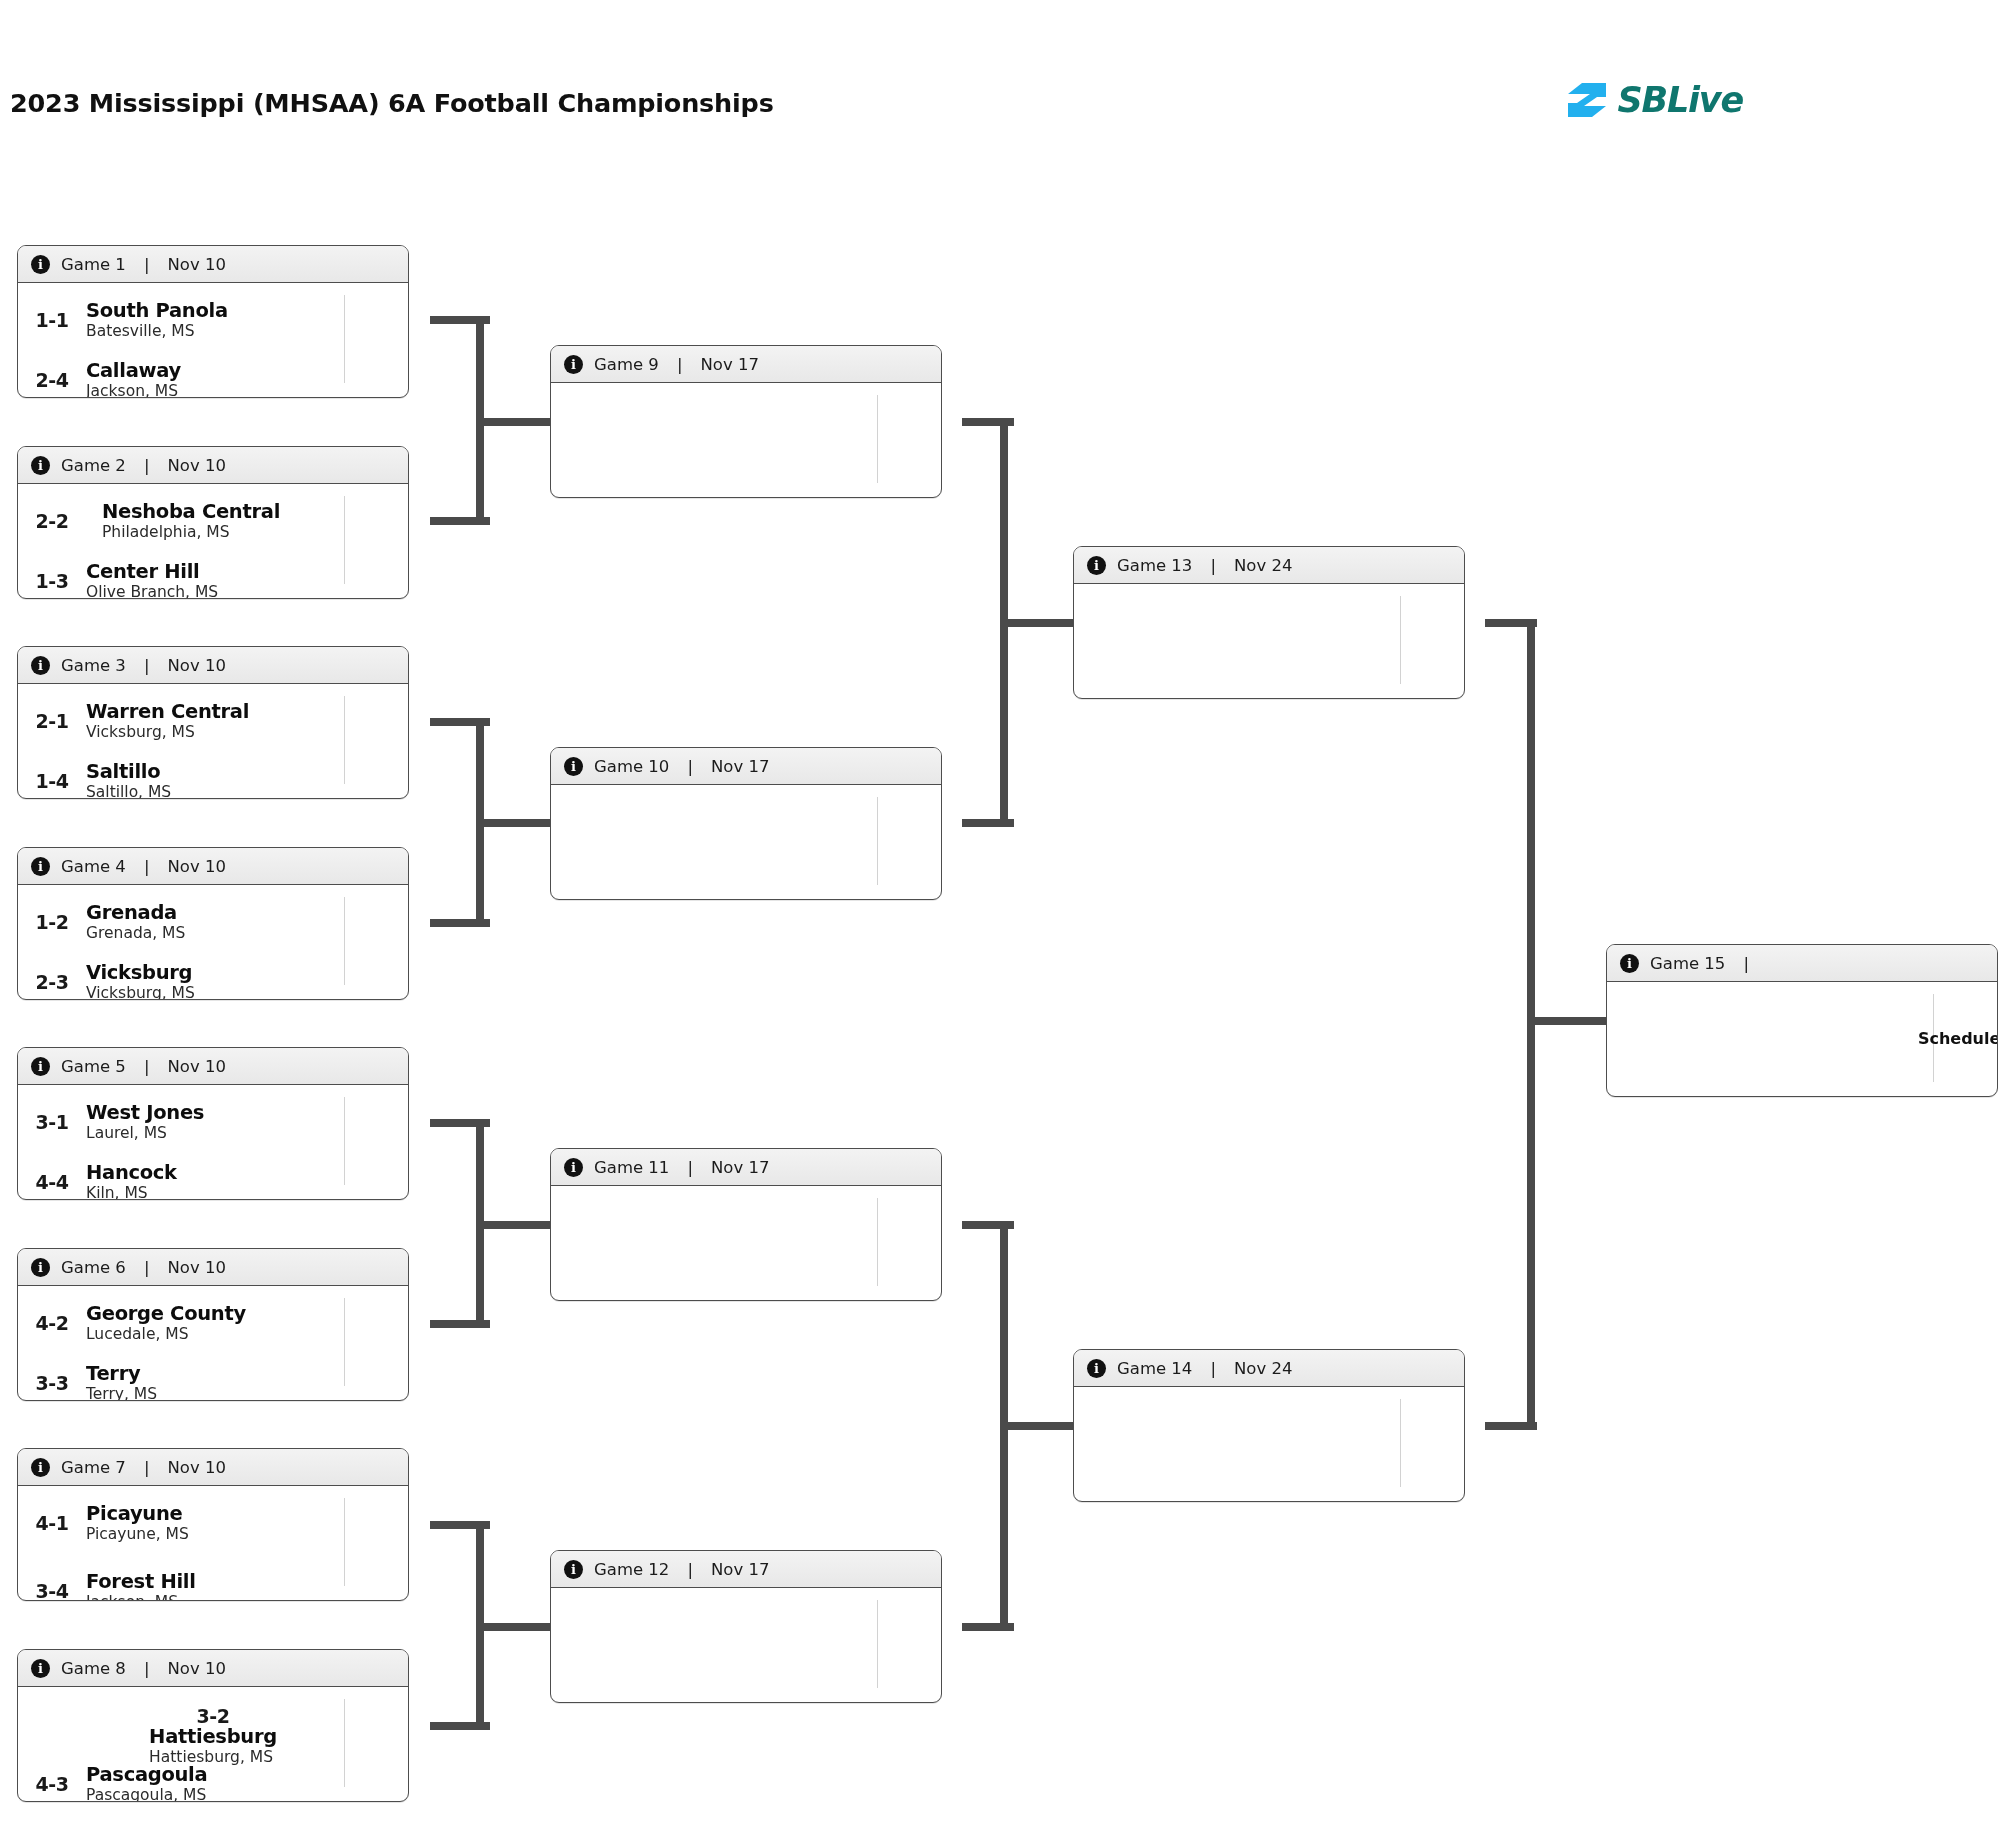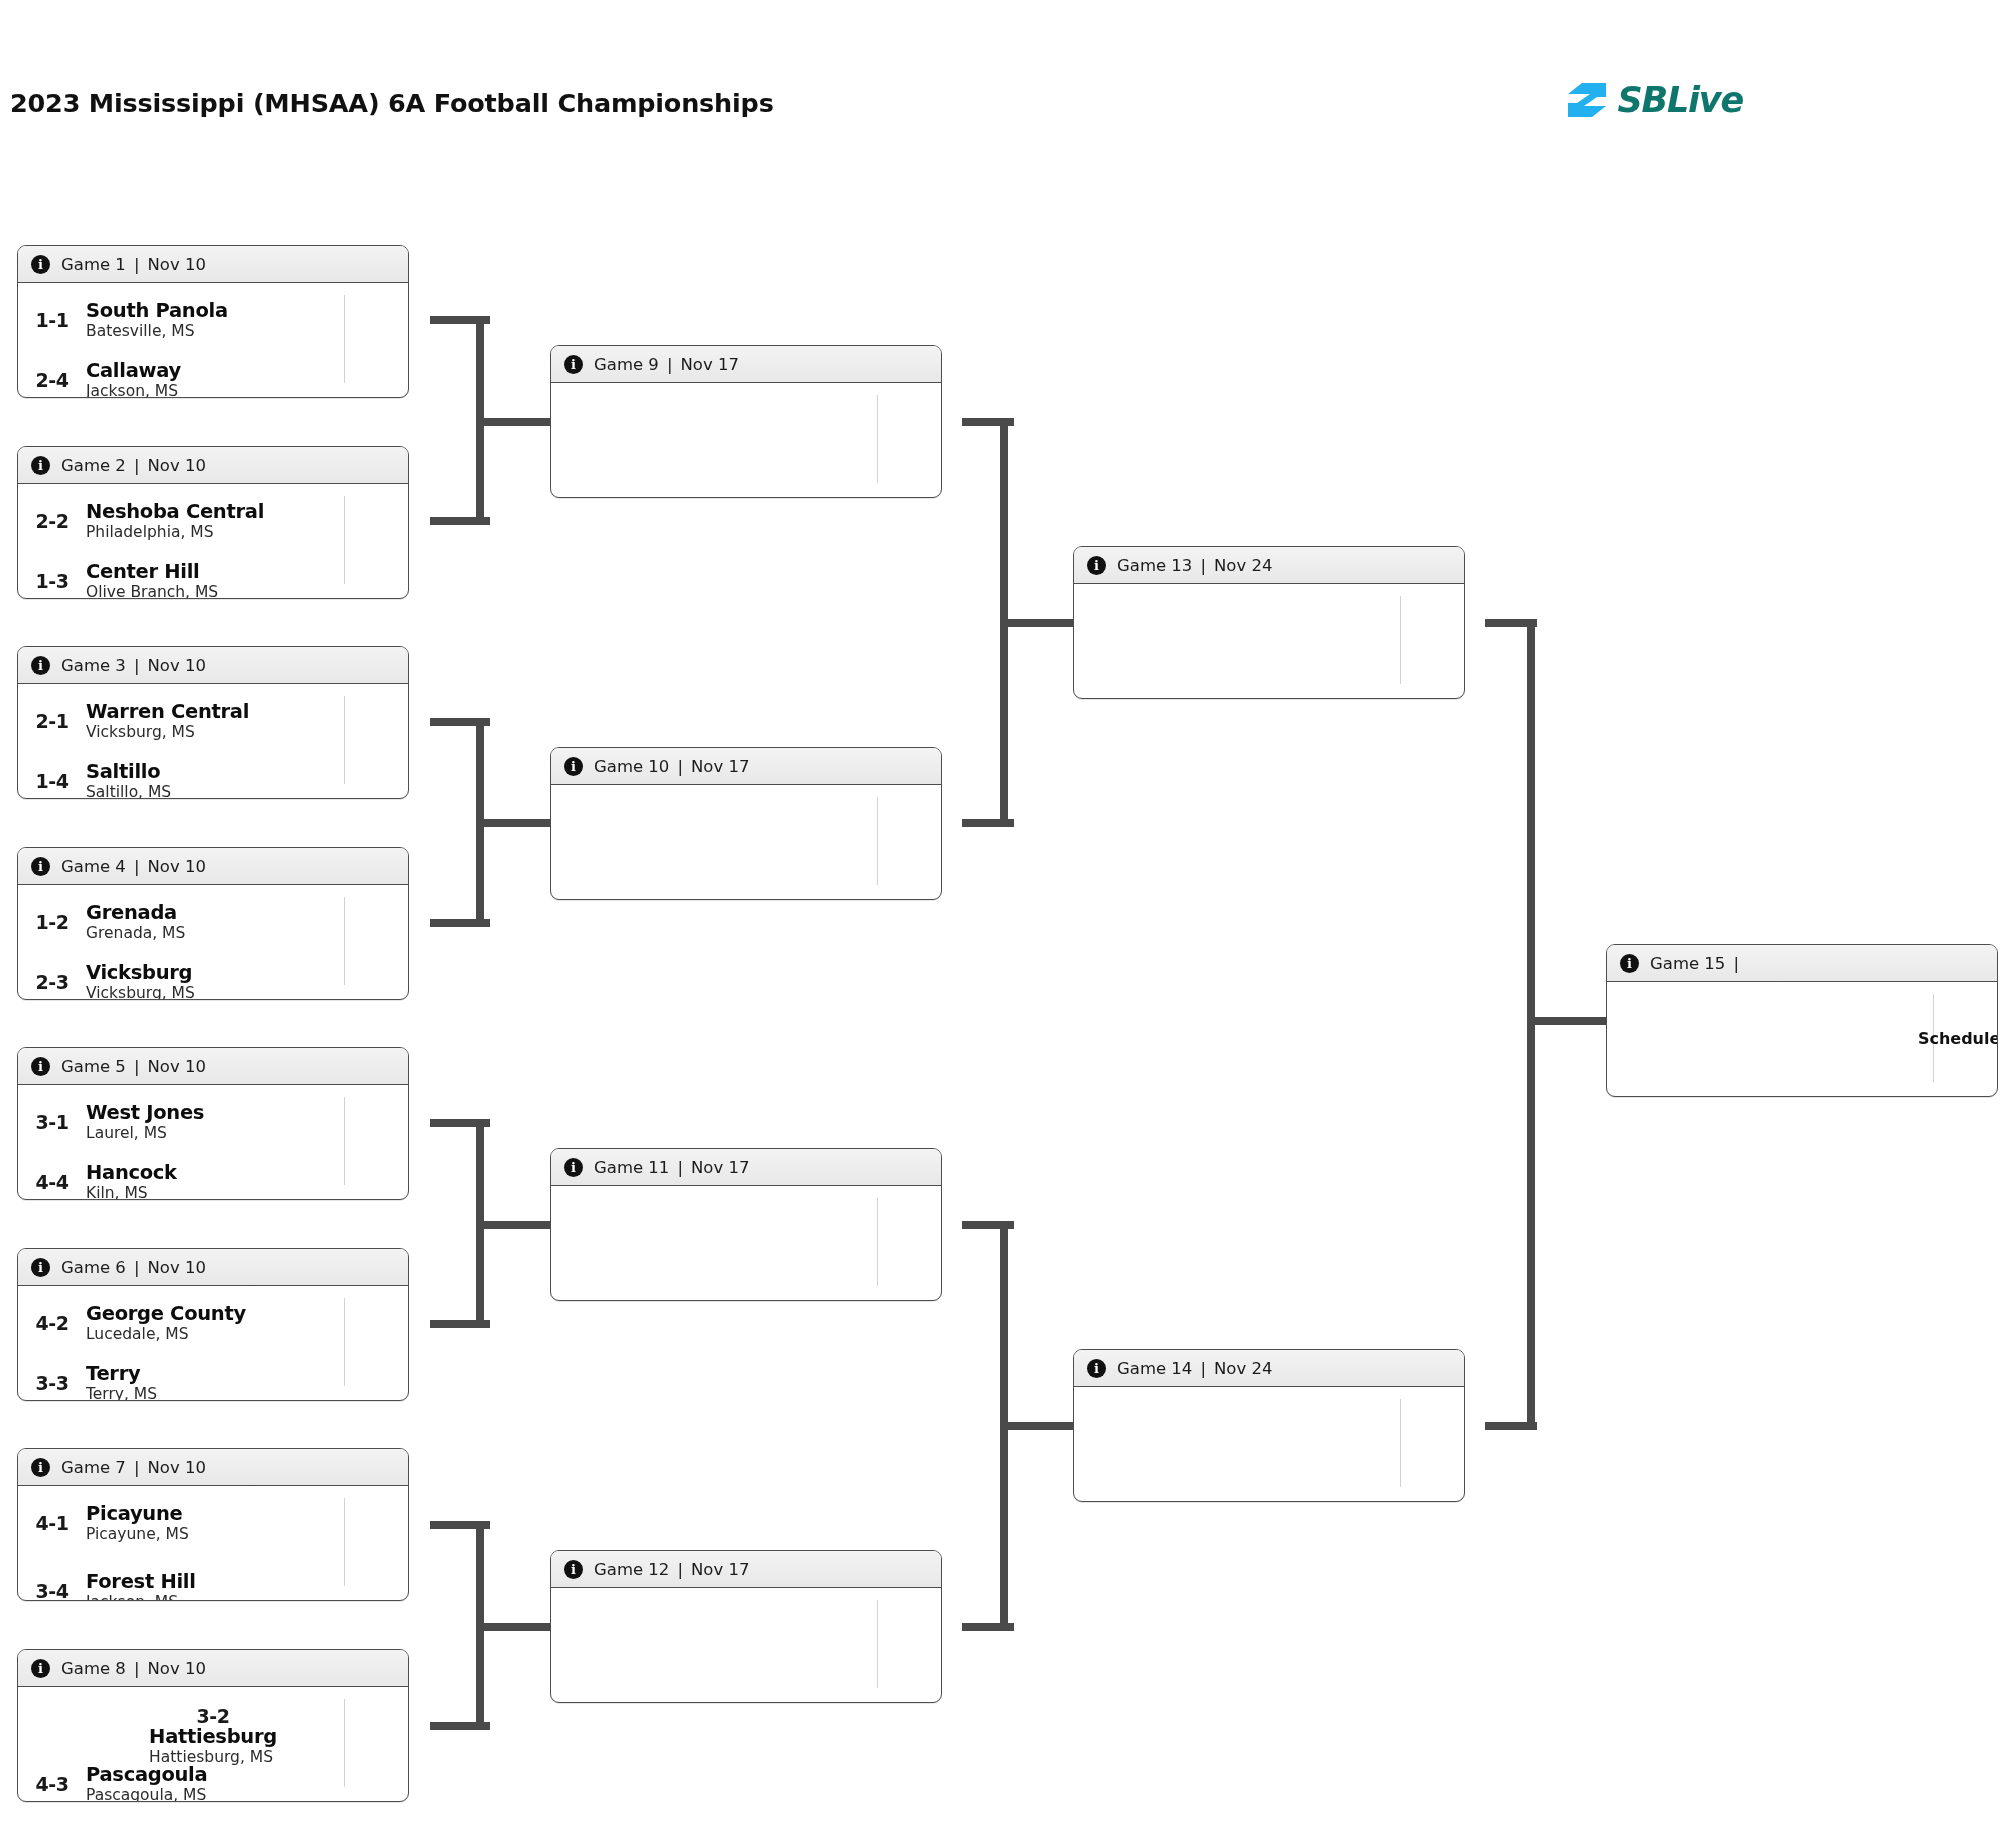--- a/index.html
+++ b/index.html
@@ -63,21 +63,21 @@
     display: inline-flex; align-items: center; justify-content: center;
     flex: 0 0 auto;
   }
   .info-icon span {
     color: #ffffff; font-size: 13px; font-weight: bold;
     font-family: "DejaVu Serif", "Liberation Serif", serif;
     line-height: 1;
   }
   .head-text {
     font-size: 16.5px; color: #1b1b1b; white-space: nowrap;
-    display: flex; align-items: baseline; gap: 8px;
+    display: flex; align-items: baseline; gap: 18px;
   }
   .head-sep { color: #1b1b1b; }
 
   .game-body { position: relative; height: calc(100% - 38.6px); }
   .divider {
     position: absolute;
     top: 12px; bottom: 12px;
     left: 83.5%;
     width: 1.5px;
     background: #d2d2d2;
@@ -193,21 +193,21 @@
             <span>i</span>
           </div>
           <div class="head-text">
             <span>Game 2</span>
             <span class="head-sep">|</span>
             <span>Nov 10</span>
           </div>
         </div>
         <div class="game-body">
           <div class="divider"></div>
-          <div class="team-row" style="top: 18px;">
+          <div class="team-row" style="top: 18px; gap: 16px;">
             <div class="seed">2-2</div>
             <div class="team-info">
               <div class="team-name">Neshoba Central</div>
               <div class="team-city">Philadelphia, MS</div>
             </div>
           </div>
           <div class="team-row" style="top: 78px;">
             <div class="seed">1-3</div>
             <div class="team-info">
               <div class="team-name">Center Hill</div>

